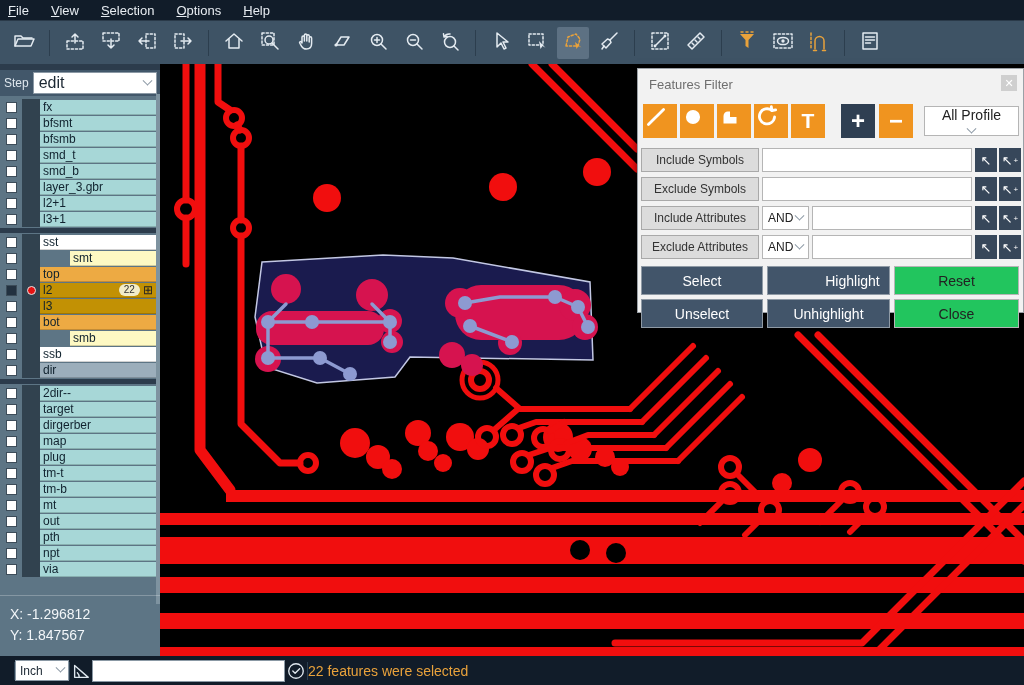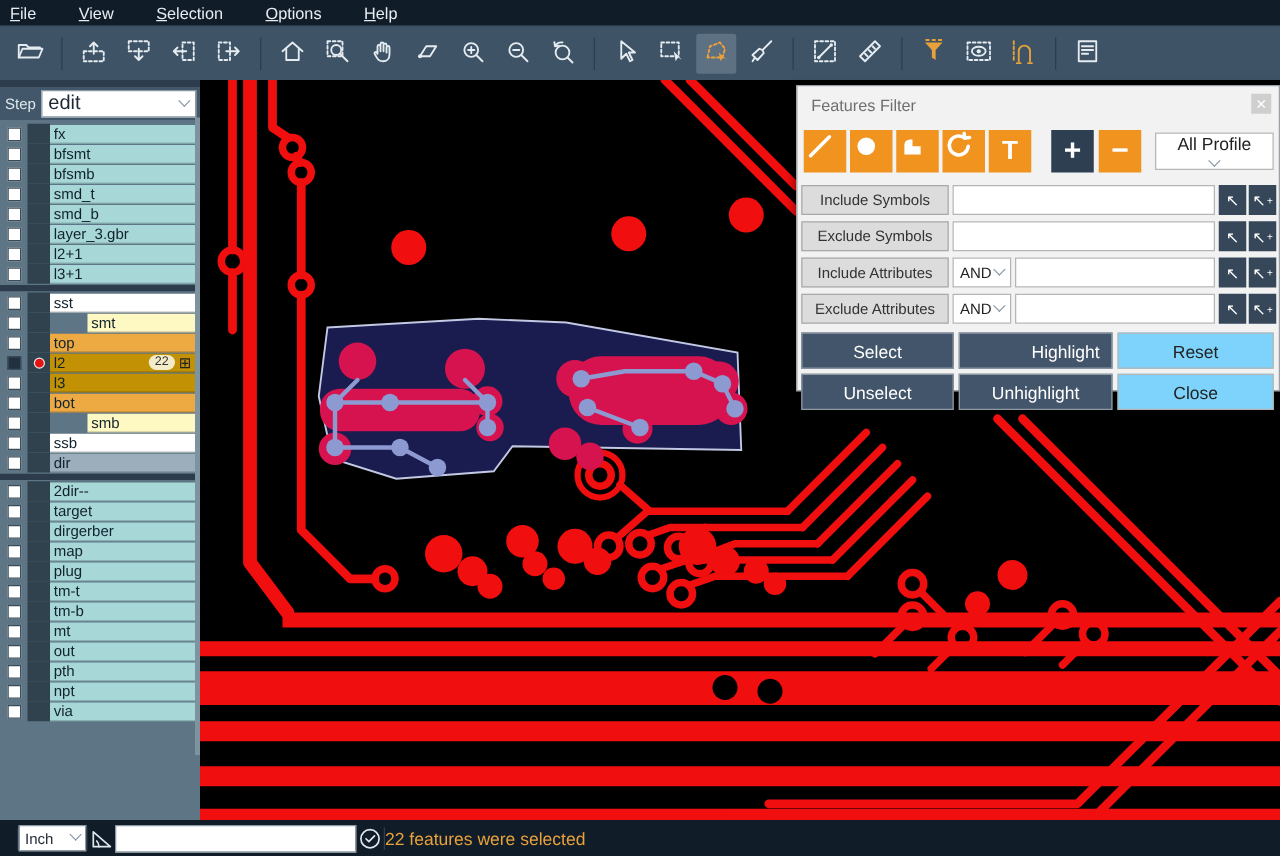--- a/index.html
+++ b/index.html
@@ -2,21 +2,21 @@
 <html><head>
 <meta charset="utf-8">
 <style>
   * { margin:0; padding:0; box-sizing:border-box; }
   html,body { width:1024px; height:685px; overflow:hidden; background:#000; }
   body { font-family:"Liberation Sans", sans-serif; position:relative; }
   .app { position:absolute; inset:0; }
 
   
   .menubar { position:absolute; left:0; top:0; width:1024px; height:20px; background:#111c29;
-             display:flex; align-items:center; padding-left:8px; gap:34px; }
+             display:flex; align-items:center; padding-left:8px; gap:22px; }
   .menu-item { color:#e8edf2; font-size:13px; cursor:default; }
   .menu-item u { text-decoration:underline; }
 
   
   .toolbar { position:absolute; left:0; top:20px; width:1024px; height:44px; background:#3e5365;
              display:flex; align-items:center; padding-left:8px; gap:4px; border-top:1px solid #2a3a49; }
   .tb { width:32px; height:32px; display:flex; align-items:center; justify-content:center;
         color:#e4ebf1; border-radius:2px; background:transparent; border:none; cursor:pointer; }
   .tb svg { width:22px; height:22px; }
   .tb svg * { stroke:currentColor; fill:none; stroke-width:1.5; stroke-linecap:round; stroke-linejoin:round; }
@@ -83,21 +83,21 @@
                   font-size:12px; color:#333; display:flex; align-items:center; justify-content:center; cursor:pointer; }
   .frow .finput { position:absolute; top:0; height:24px; background:#fff; border:1px solid #b5b5b5; font-size:12px; padding:0 4px; }
   .frow .fand { position:absolute; left:121px; top:0; width:47px; height:24px; background:#fff; border:1px solid #b5b5b5;
                 display:flex; align-items:center; justify-content:space-between; padding:0 5px; font-size:12px; color:#222; cursor:pointer; }
   .frow .parrow { position:absolute; top:0; width:22px; height:24px; background:#37475a; color:#fff; border:none;
                   font-size:13px; display:flex; align-items:center; justify-content:center; cursor:pointer; }
   .parrow sup { font-size:8px; margin-left:1px; }
   .abtn { position:absolute; height:29px; border:1px solid #8f9aa5; font-size:14px;
           display:flex; align-items:center; justify-content:center; cursor:pointer; }
   .abtn.dark { background:#42556a; color:#fff; }
-  .abtn.light { background:#7dd3fc; color:#222; border-color:#b5b5b5; }
+  .abtn.light { background:#22c55e; color:#222; border-color:#b5b5b5; }
 
   
   .statusbar { position:absolute; left:0; top:656px; width:1024px; height:29px; background:#111c29;
                display:flex; align-items:center; padding-left:14px; }
   .sb-sep { width:1px; height:18px; background:#2c4052; }
   .sb-sel { background:#fff; border:1px solid #8b99a5; width:54px; height:21px; display:flex; align-items:center;
             justify-content:space-between; padding:0 4px; font-size:12px; color:#1c2833; cursor:pointer; }
   .sb-icon { width:22px; height:22px; display:flex; align-items:center; justify-content:center; color:#dfe7ee; background:none; border:none; cursor:pointer; }
   .sb-icon svg { width:20px; height:20px; }
   .sb-icon svg * { stroke:currentColor; fill:none; stroke-width:1.5; stroke-linecap:round; stroke-linejoin:round; }
@@ -476,20 +476,24 @@
         </div>
         <div class="lrow">
           <span class="cb"></span>
           <span class="ind"></span>
           <span class="cell lay-teal">
             <span class="lname">via</span>
           </span>
         </div>
       </div>
     <div class="scrollstrip"></div>
+    <div class="coords">
+      <div>X: -1.296812</div>
+      <div>Y: 1.847567</div>
+    </div>
   </aside>
 
   <div class="canvas">
     <svg viewBox="0 0 864 592" width="864" height="592">
       <g stroke="#F10E0E" fill="none" stroke-linecap="round" stroke-linejoin="round">
 
         <path d="M26 0 V136" stroke-width="7"></path>
         <circle cx="26" cy="145" r="9" stroke-width="6"></circle>
         <path d="M26 154 V200" stroke-width="7"></path>
         <path d="M40 0 V386 L70 426" stroke-width="11"></path>

